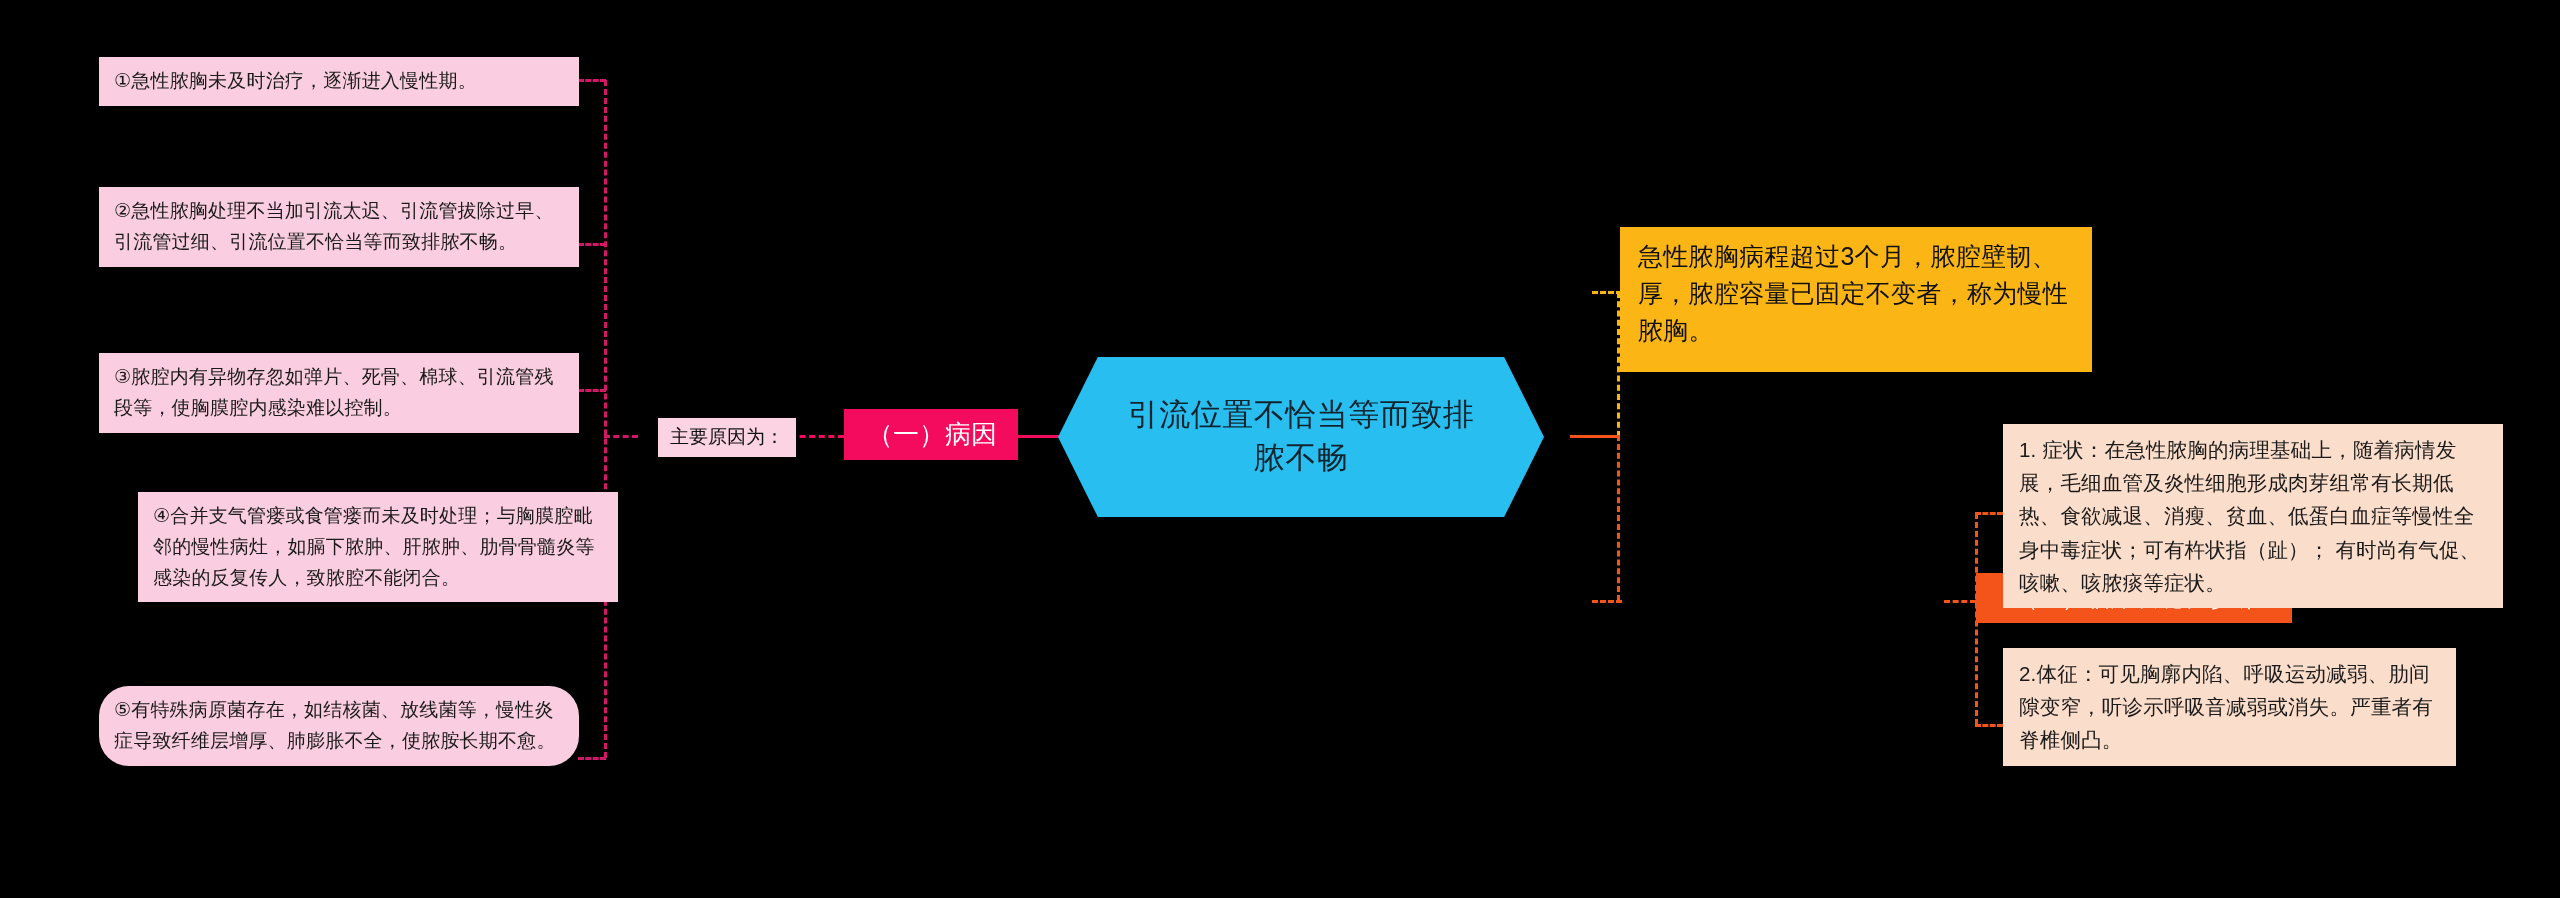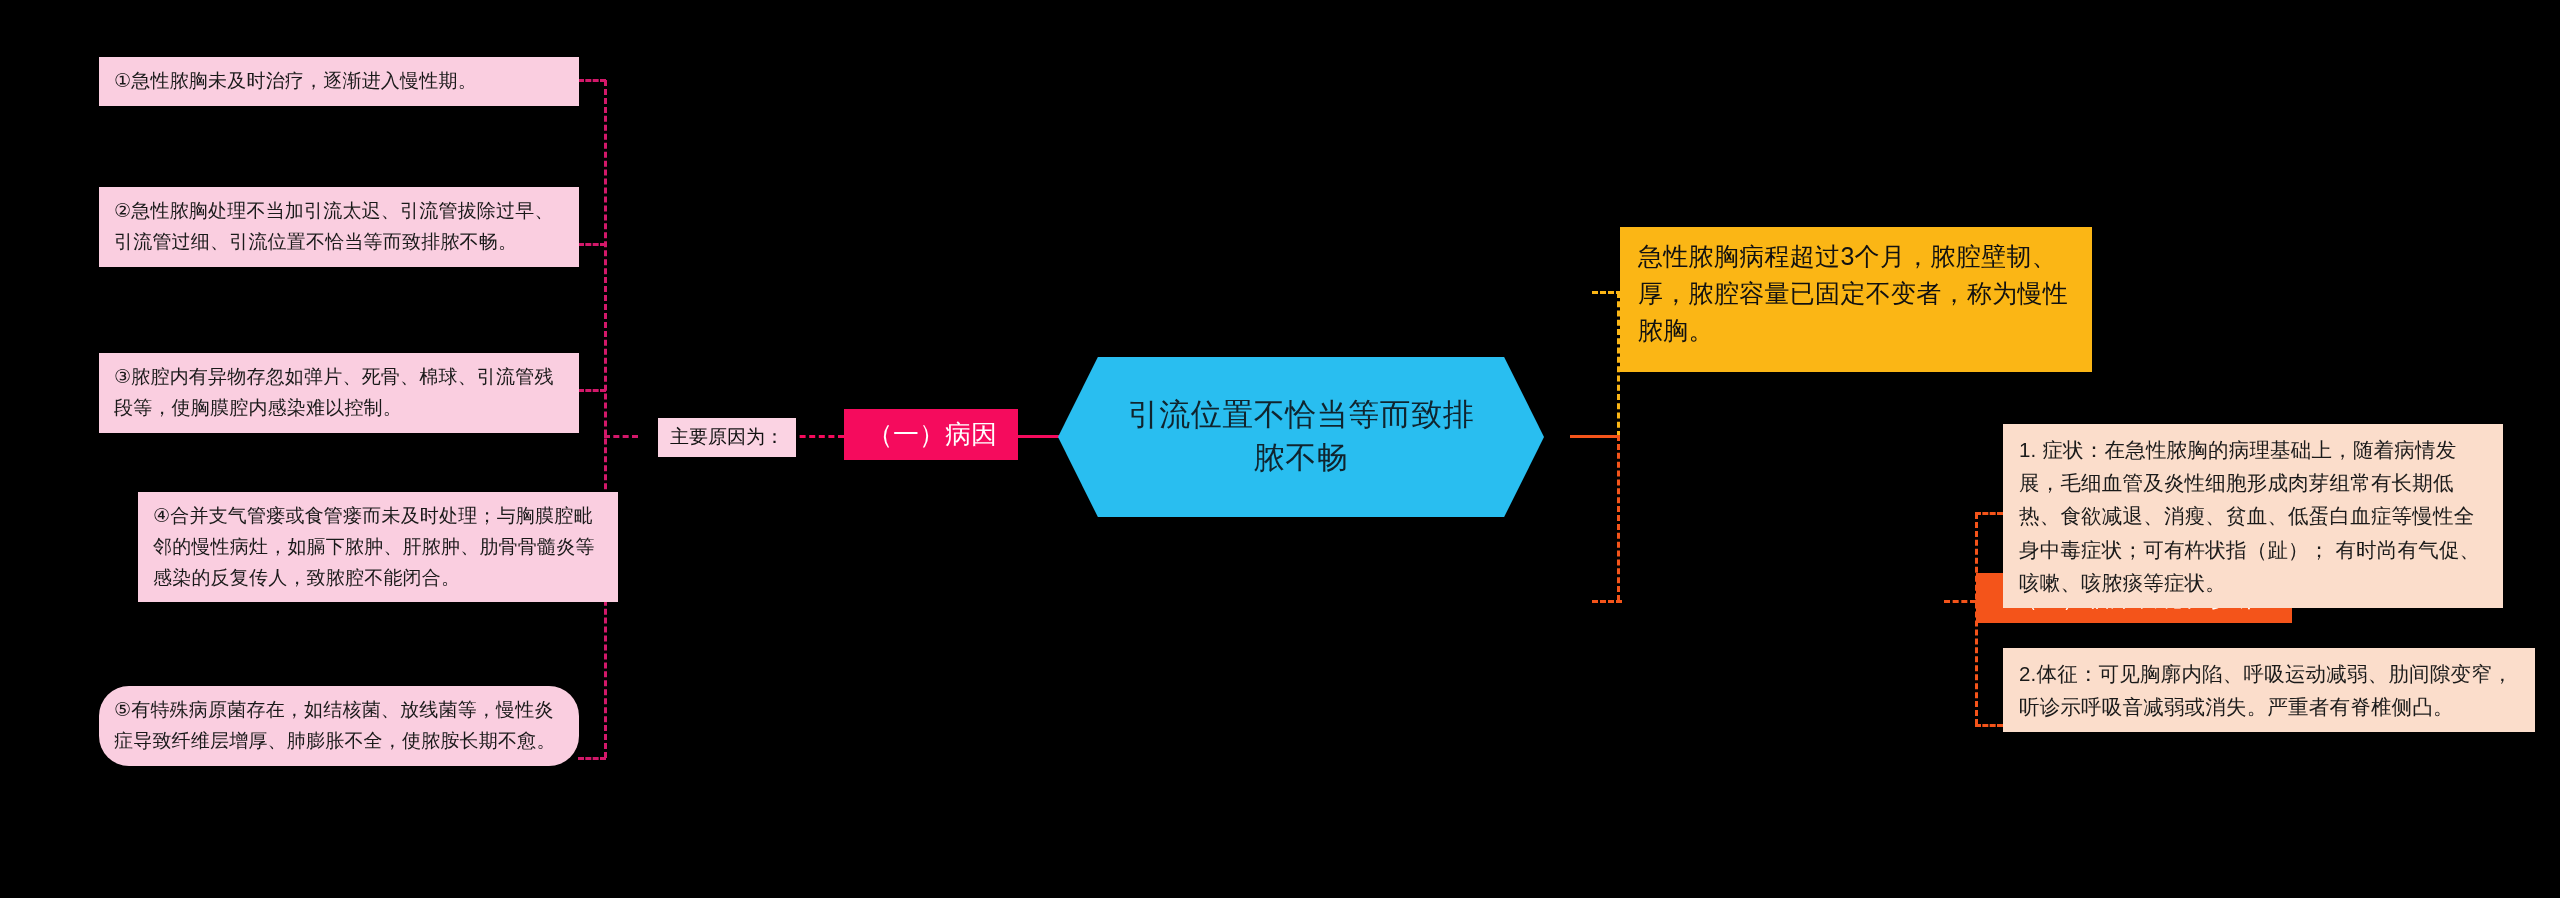--- a/index.html
+++ b/index.html
@@ -180,15 +180,15 @@
     <div class="hex-shape"></div>
     <div class="hex-label">引流位置不恰当等而致排脓不畅</div>
   </div>
 
   <div class="node box-yellow" style="left:1620px; top:227px; width:472px;">急性脓胸病程超过3个月，脓腔壁韧、厚，脓腔容量已固定不变者，称为慢性脓胸。</div>
 
   <div class="node chip-orange" style="left:1976px; top:573px; width:316px;">（二）临床表现和诊断</div>
 
   <div class="node leaf-peach" style="left:2003px; top:424px; width:500px;">1. 症状：在急性脓胸的病理基础上，随着病情发展，毛细血管及炎性细胞形成肉芽组常有长期低热、食欲减退、消瘦、贫血、低蛋白血症等慢性全身中毒症状；可有杵状指（趾）； 有时尚有气促、咳嗽、咳脓痰等症状。</div>
 
-  <div class="node leaf-peach" style="left:2003px; top:648px; width:532px;">2.体征：可见胸廓内陷、呼吸运动减弱、肋间隙变窄，听诊示呼吸音减弱或消失。严重者有脊椎侧凸。</div>
+  <div class="node leaf-peach" style="left:2003px; top:648px; width:453px;">2.体征：可见胸廓内陷、呼吸运动减弱、肋间隙变窄，听诊示呼吸音减弱或消失。严重者有脊椎侧凸。</div>
 
 </div>
 
 </body></html>

